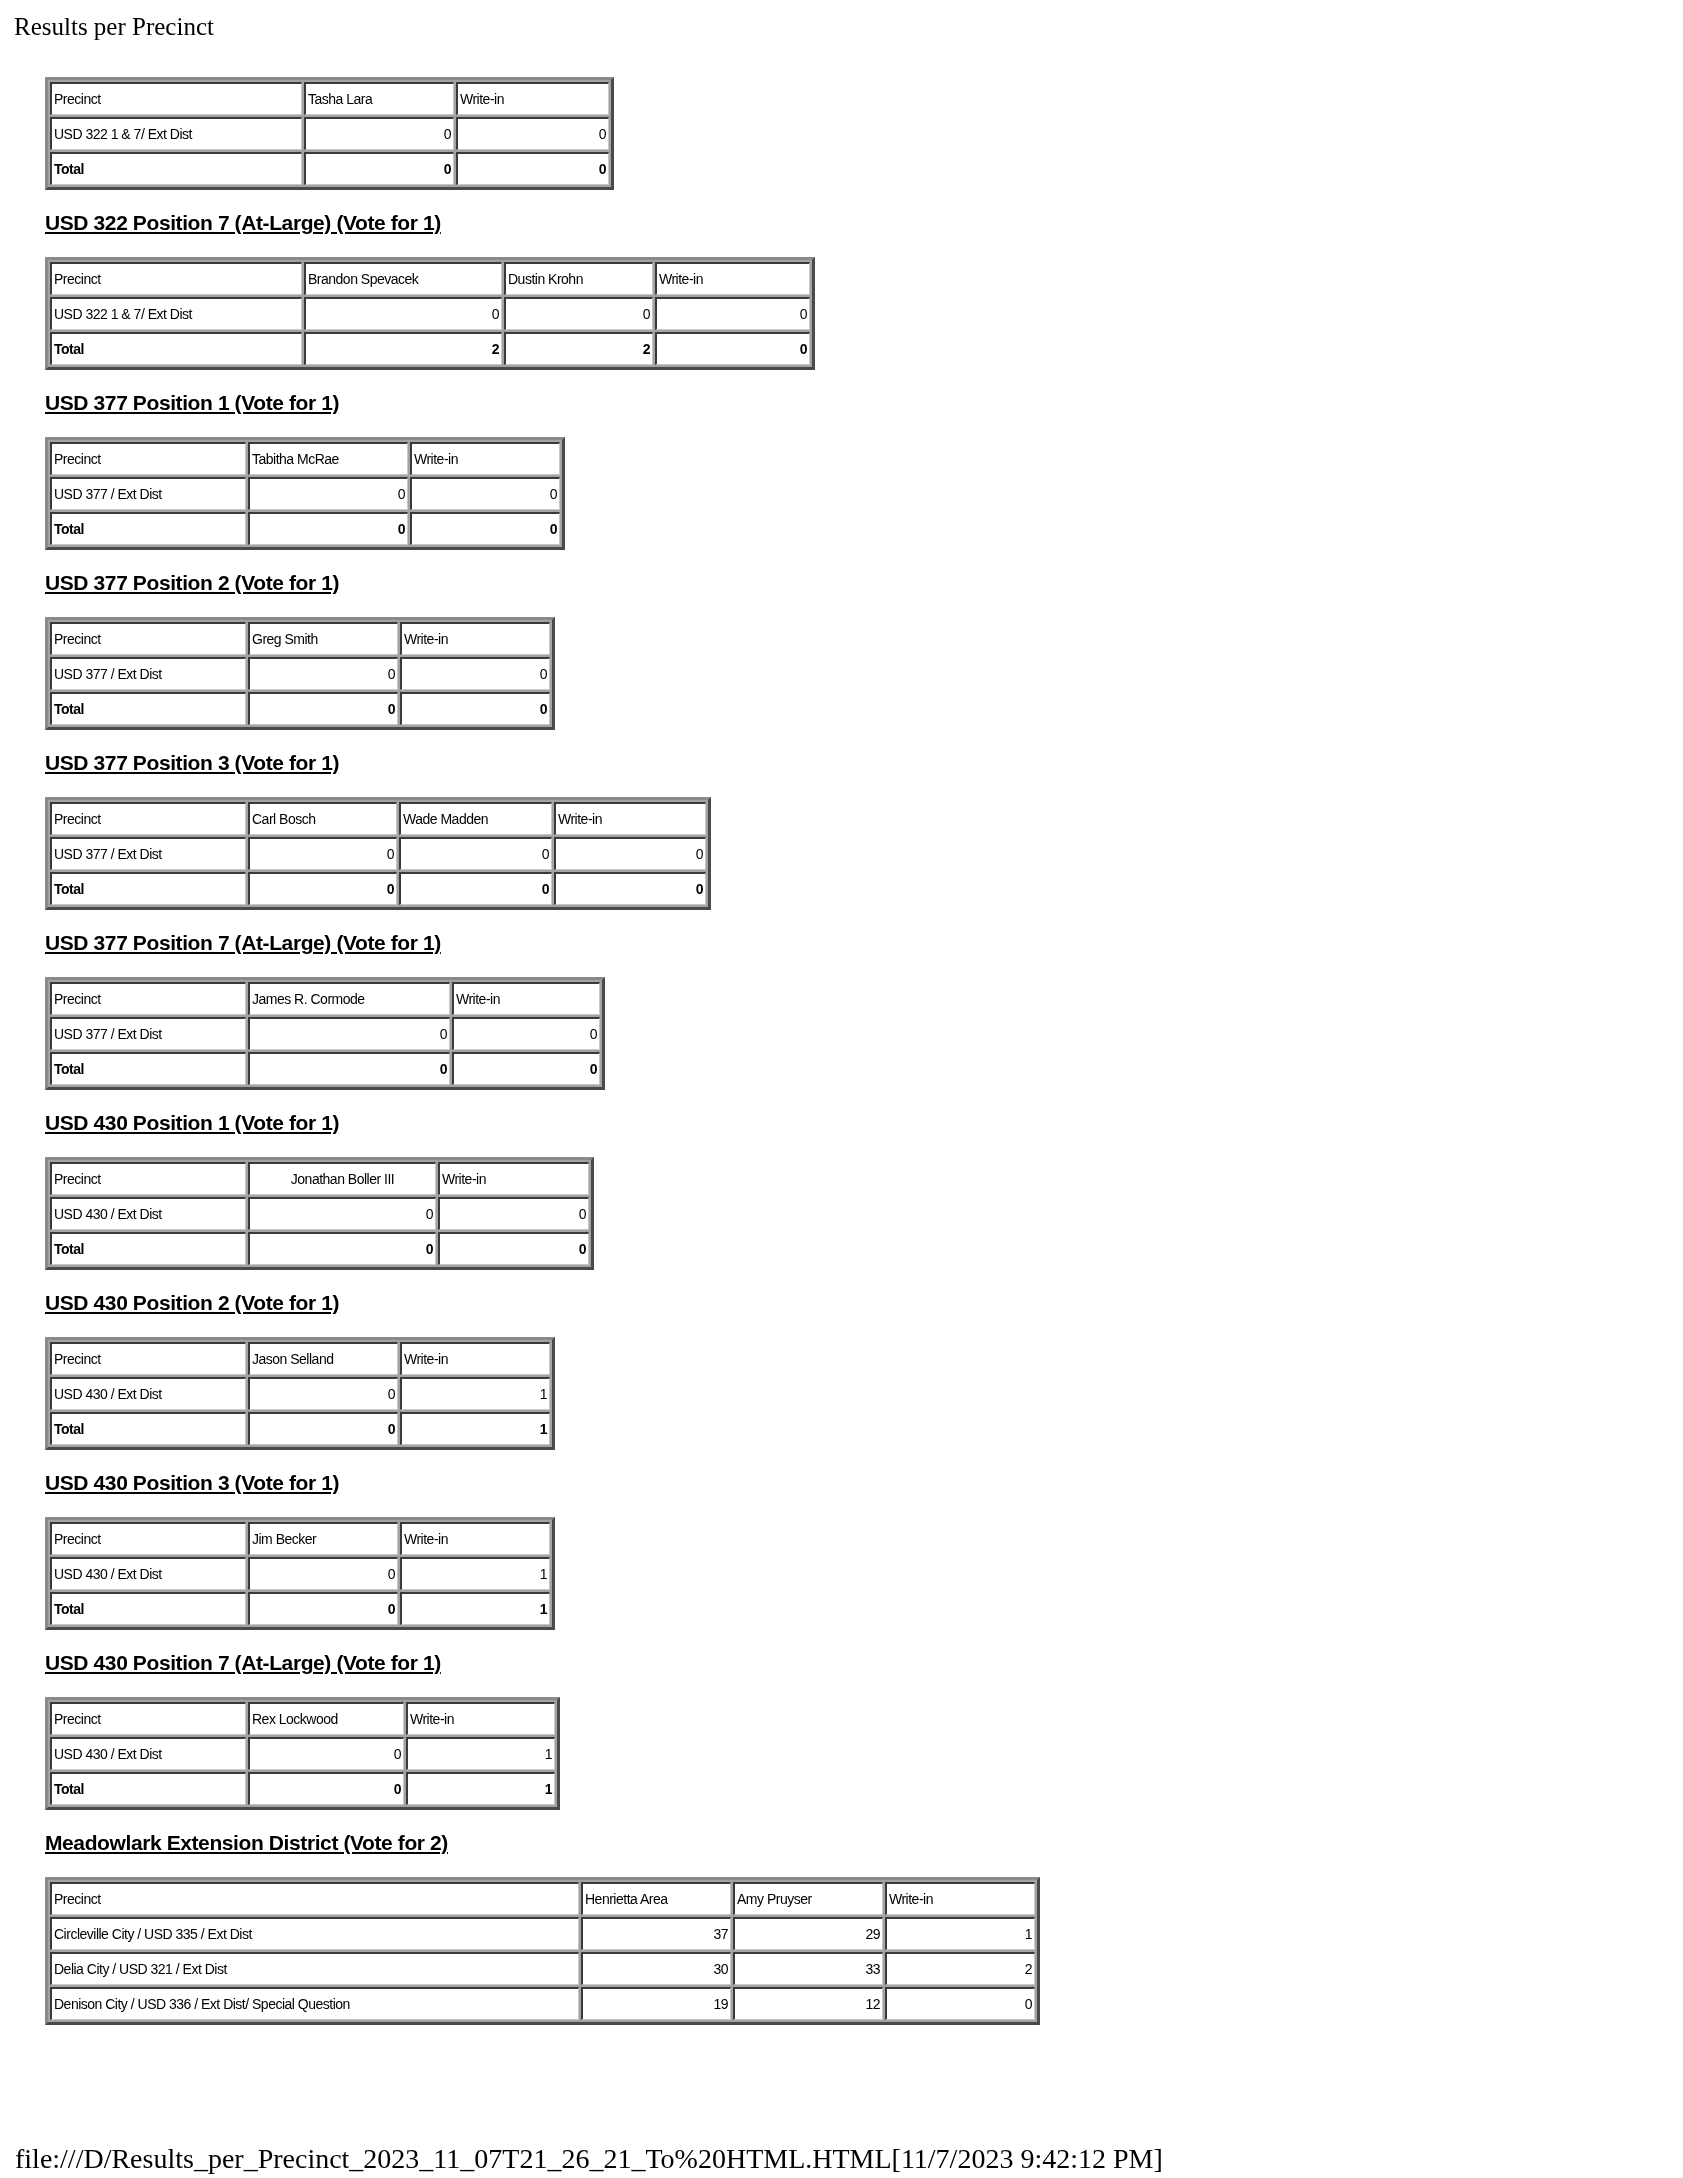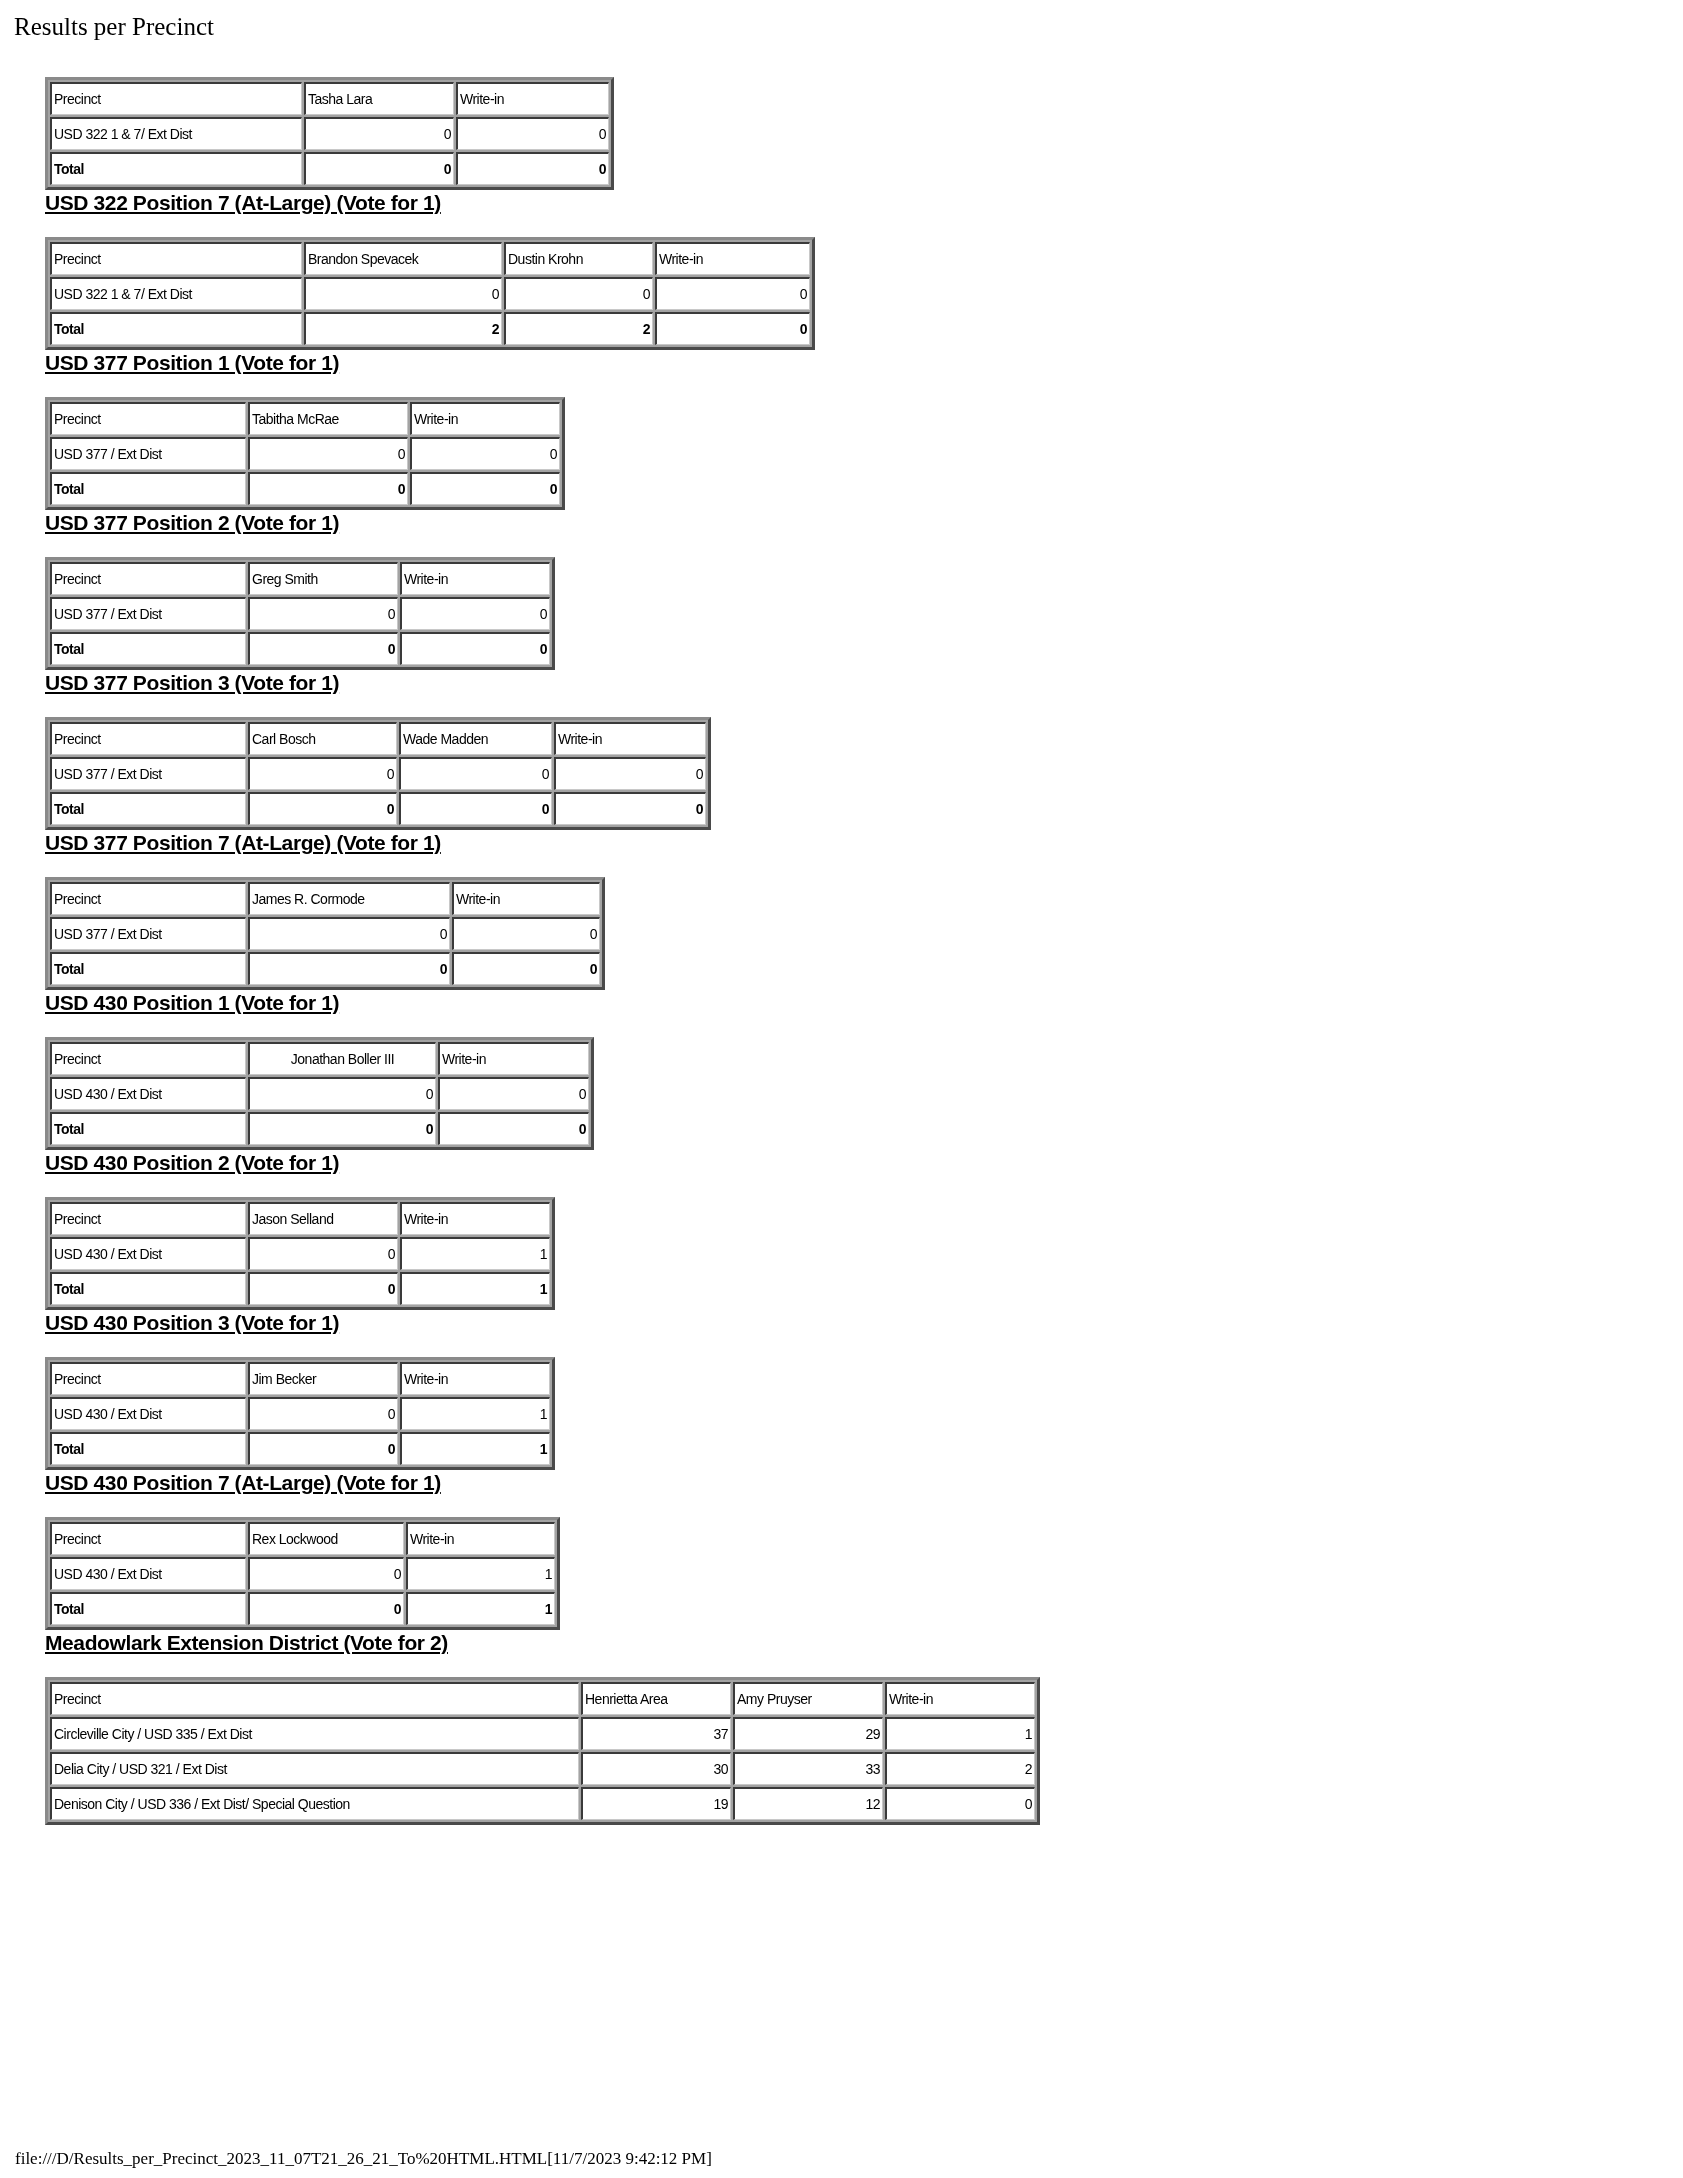--- a/index.html
+++ b/index.html
@@ -36,20 +36,21 @@
       text-decoration: underline;
       margin: 0;
       padding: 0;
       white-space: nowrap;
       letter-spacing: -0.4px;
     }
     .section {
       margin-bottom: 0;
     }
     .section + .section {
+      margin-top: 20px;
     }
     .section .section-heading {
       margin-bottom: 21px;
     }
     table.results {
       border-collapse: separate;
       border-spacing: 2px;
       border-top: 3px solid #8a8a8a;
       border-left: 3px solid #8a8a8a;
       border-right: 3px solid #4a4a4a;
@@ -75,21 +76,21 @@
       text-align: right;
     }
     table.results tr.total td {
       font-weight: bold;
     }
     .footer {
       position: absolute;
       left: 15px;
       top: 2144px;
       font-family: "Liberation Serif", "DejaVu Serif", serif;
-      font-size: 17px;
+      font-size: 28px;
       line-height: 30px;
       white-space: nowrap;
     }
   </style>
 </head>
 <body>
 
 <div class="page-title">Results per Precinct</div>
 
 <div class="content" id="content">

